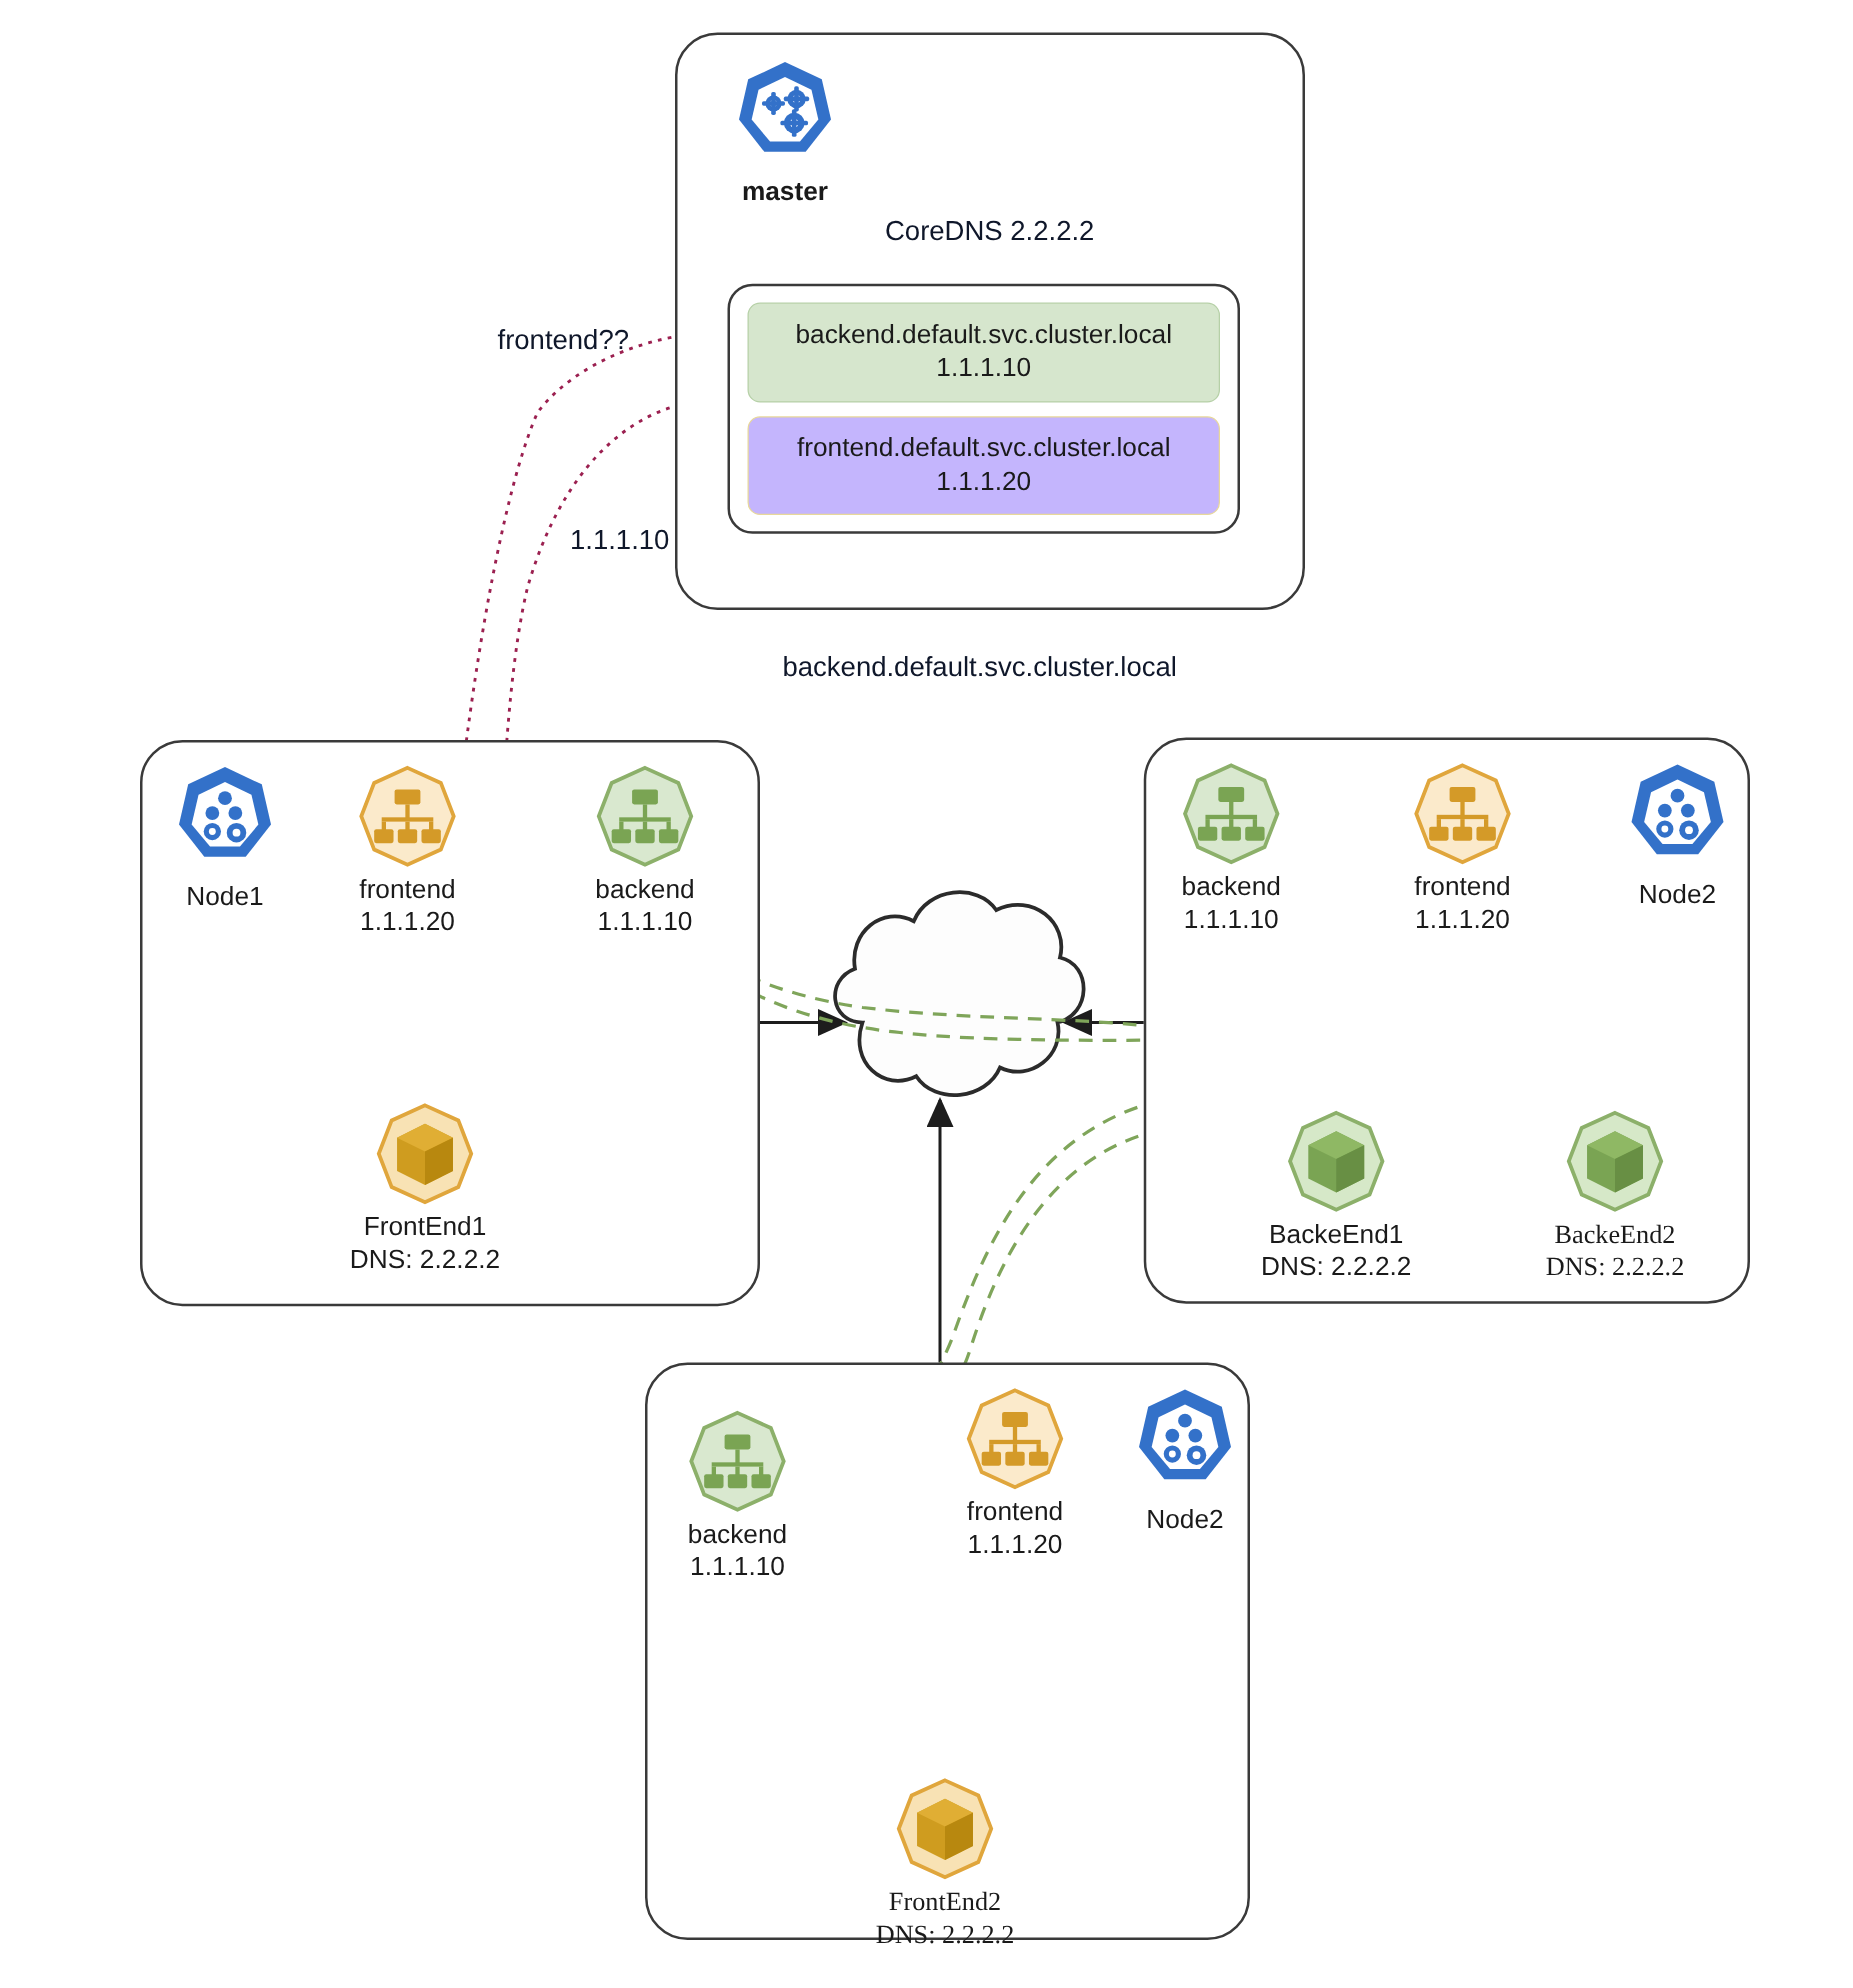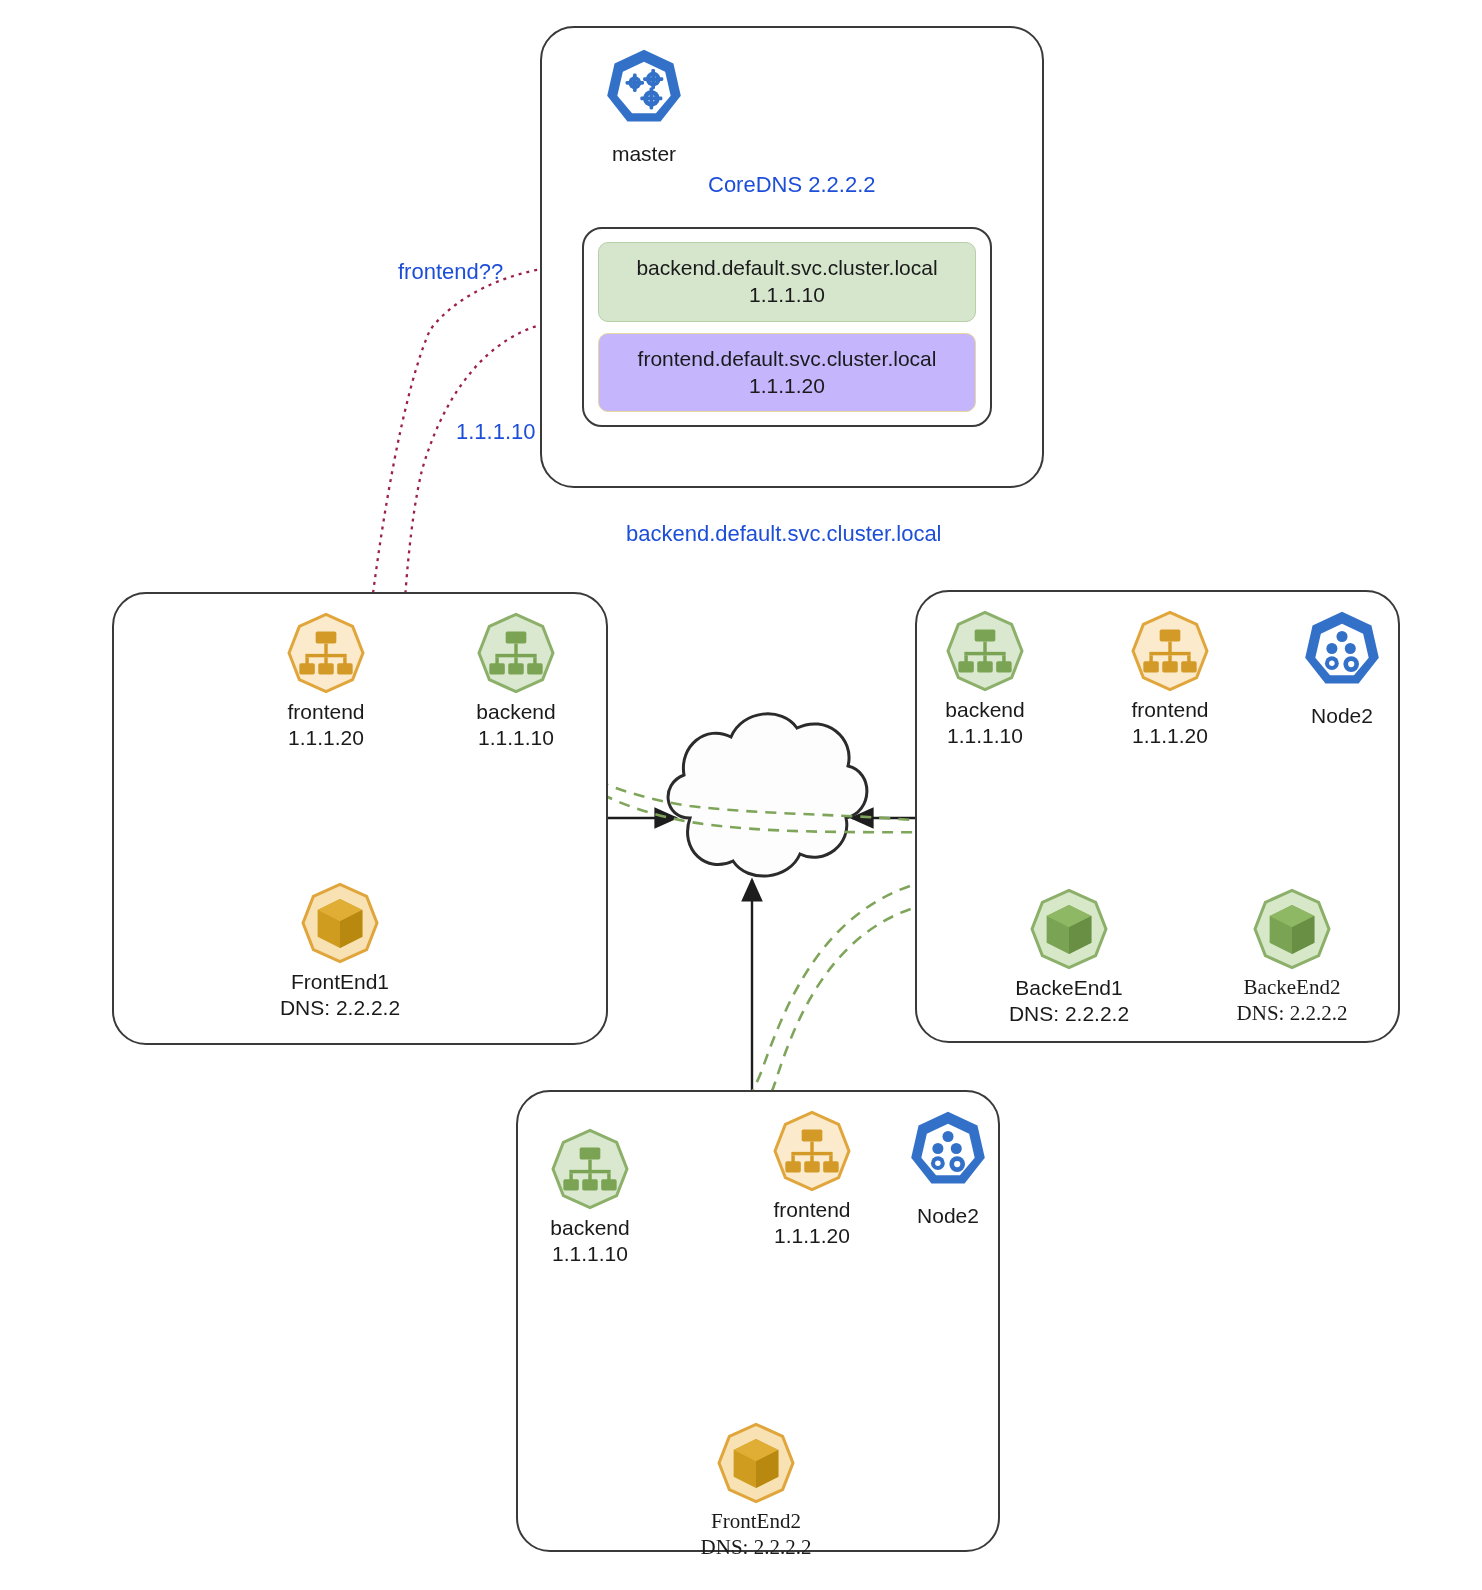--- a/index.html
+++ b/index.html
@@ -36,21 +36,21 @@
     text-align: center;
     font-size: 21px;
     color: #1a1a1a;
     line-height: 1.22;
     margin-top: 3px;
     white-space: nowrap;
   }
   .plain-label {
     position: absolute;
     font-size: 22px;
-    color: #1d4ed8;
+    color: #0f172a;
     white-space: nowrap;
   }
   .dns-panel {
     position: absolute;
     border: 2.5px solid #3a3a3a;
     border-radius: 20px;
     background: #ffffff;
     box-sizing: border-box;
     padding: 13px 14px;
     display: flex;
@@ -125,21 +125,21 @@
 
     <path d="M 1400,832 C 1240,838 1060,850 930,880 C 830,904 790,990 762,1070 C 738,1130 700,1165 636,1170" fill="none" stroke="#7fa55a" stroke-width="2.6" stroke-dasharray="11,8" marker-end="url(#arrowGreen)"></path>
 
     <path d="M 1400,848 C 1230,856 1050,872 920,906 C 836,930 798,1010 776,1080 C 756,1140 712,1178 640,1182" fill="none" stroke="#7fa55a" stroke-width="2.6" stroke-dasharray="11,8"></path>
 
     <path d="M 718,1432 C 672,1432 668,1380 668,1320 C 668,1250 648,1200 630,1178" fill="none" stroke="#1d1d1d" stroke-width="2.4" marker-end="url(#arrowBlack)"></path>
   </svg>
 
   <div class="node-box" style="left:540px; top:26px; width:504px; height:462px;"></div>
 
-  <div class="entity" style="left:644px; top:46px;">
+  <div class="entity" style="left:628px; top:46px;font-weight:bold;">
     <svg class="glyph" viewBox="0 0 100 100">
       <polygon points="50,4 82,19 90,54 68,82 32,82 10,54 18,19" fill="#3371c9"></polygon>
       <polygon points="50,17 73,28 79,54 63,73 37,73 21,54 27,28" fill="#ffffff"></polygon>
       <g fill="#3371c9">
         <circle cx="40" cy="40" r="7"></circle>
         <circle cx="40" cy="40" r="3" fill="#ffffff"></circle>
         <circle cx="60" cy="36" r="8"></circle>
         <circle cx="60" cy="36" r="3.4" fill="#ffffff"></circle>
         <circle cx="58" cy="57" r="9"></circle>
         <circle cx="58" cy="57" r="3.8" fill="#ffffff"></circle>
@@ -166,20 +166,36 @@
       <span class="l2">1.1.1.20</span>
     </div>
   </div>
 
   <div class="plain-label" style="left:398px; top:259px;">frontend??</div>
   <div class="plain-label" style="left:456px; top:419px;">1.1.1.10</div>
   <div class="plain-label" style="left:626px; top:521px;">backend.default.svc.cluster.local</div>
 
   <div class="node-box" style="left:112px; top:592px; width:496px; height:453px;"></div>
 
+  <div class="entity" style="left:180px; top:610px;">
+    <svg class="glyph" viewBox="0 0 100 100">
+      <polygon points="50,4 82,19 90,54 68,82 32,82 10,54 18,19" fill="#3371c9"></polygon>
+      <polygon points="50,17 73,28 79,54 63,73 37,73 21,54 27,28" fill="#ffffff"></polygon>
+      <g fill="#3371c9">
+        <circle cx="50" cy="31" r="6"></circle>
+        <circle cx="39" cy="44" r="6"></circle>
+        <circle cx="59" cy="44" r="6"></circle>
+        <circle cx="39" cy="60" r="7.5"></circle>
+        <circle cx="39" cy="60" r="3" fill="#ffffff"></circle>
+        <circle cx="60" cy="61" r="8.5"></circle>
+        <circle cx="60" cy="61" r="3.4" fill="#ffffff"></circle>
+      </g>
+    </svg>
+    <div class="cap">Node1</div>
+  </div>
 
   <div class="entity" style="left:326px; top:610px;">
     <svg class="glyph small" viewBox="0 0 100 100">
       <polygon points="50,5 81,19 93,50 81,81 50,95 19,81 7,50 19,19" fill="#fbeacb" stroke="#e0a63c" stroke-width="3.5"></polygon>
       <g fill="#d49a28">
         <rect x="38" y="25" width="24" height="14" rx="2"></rect>
         <rect x="48" y="39" width="4" height="14"></rect>
         <rect x="26" y="51" width="48" height="4"></rect>
         <rect x="26" y="55" width="4" height="8"></rect>
         <rect x="48" y="55" width="4" height="8"></rect>

